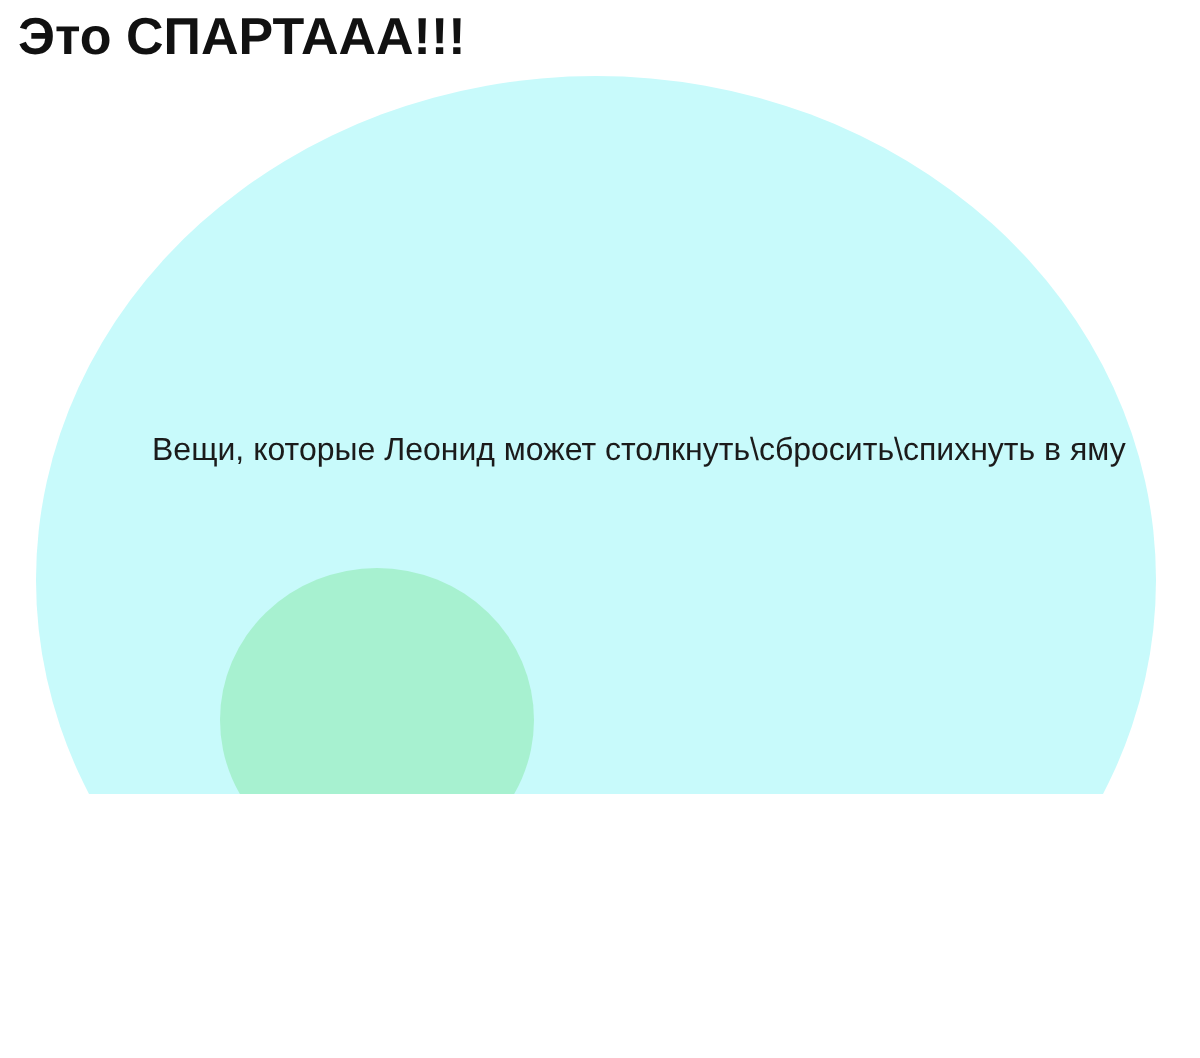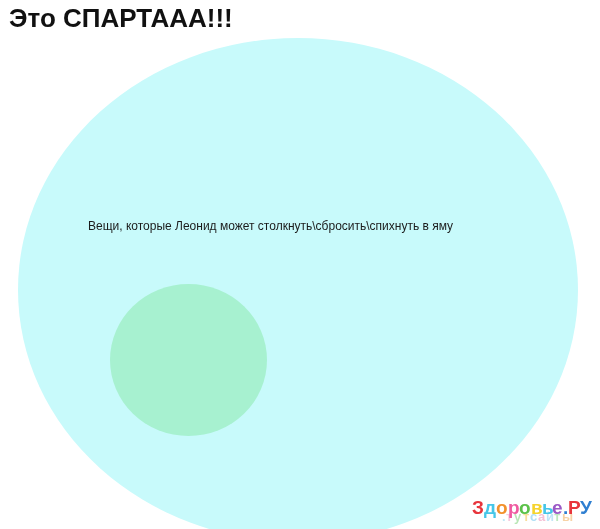--- a/index.html
+++ b/index.html
@@ -6,21 +6,21 @@
     margin: 0;
     padding: 0;
     background: #ffffff;
   }
   body {
     font-family: "Liberation Sans", sans-serif;
   }
   #canvas {
     position: relative;
     width: 600px;
-    height: 529px;
+    height: 397px;
     background: #ffffff;
     overflow: hidden;
   }
 
   
   #title {
     position: absolute;
     left: 9px;
     top: 2px;
     font-family: "Liberation Sans", sans-serif;
@@ -63,26 +63,25 @@
     width: 157px;
     height: 152px;
     background: #a7f1d0;
     border-radius: 50%;
   }
 
   
   .set-label {
     position: absolute;
     font-family: "Liberation Sans", sans-serif;
-    font-size: 12px;
+    font-size: 16px;
     font-weight: normal;
     color: #1b1b1b;
     white-space: nowrap;
     line-height: 14px;
-    margin-left: 12px;
   }
   #outer-label {
     left: 76px;
     top: 185px;
   }
   #inner-label {
     left: 117px;
     top: 323px;
   }
 

